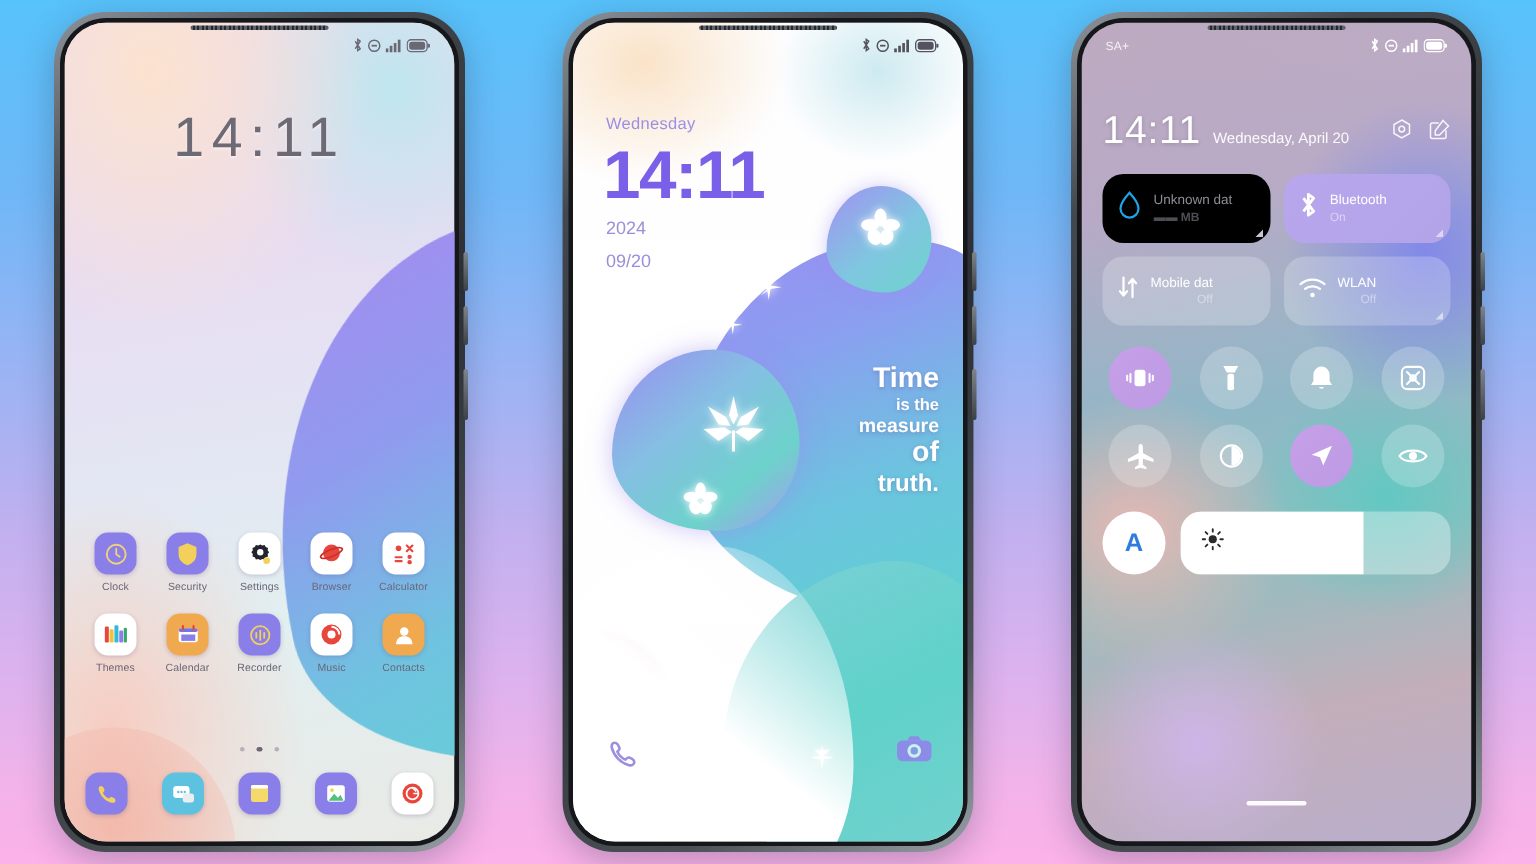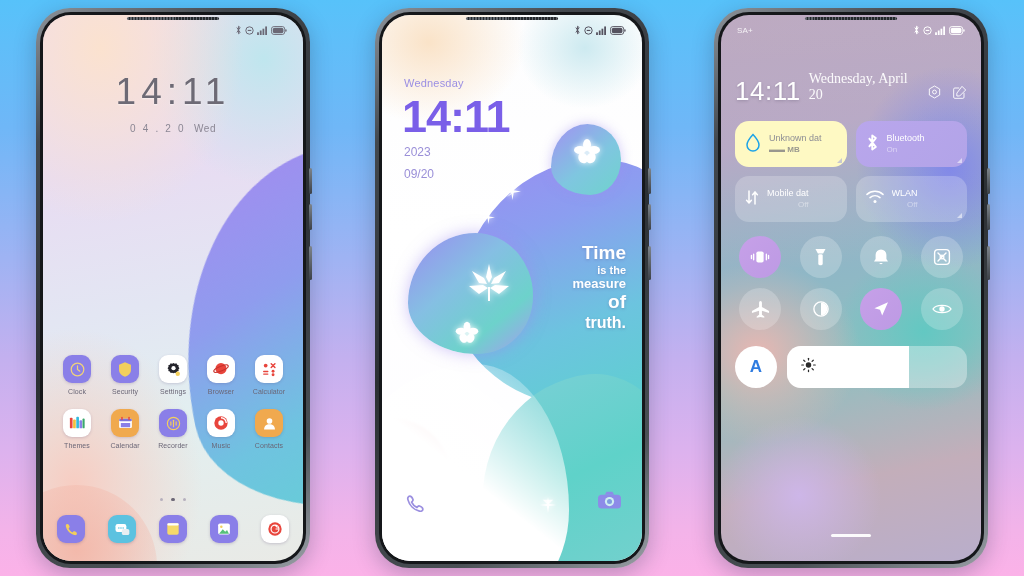--- a/index.html
+++ b/index.html
@@ -201,29 +201,29 @@
   }
   .wp3::after{
     content:""; position:absolute; inset:0;
     background:linear-gradient(180deg,rgba(255,255,255,.06),rgba(255,255,255,0) 50%);
   }
   .cc{ position:absolute; inset:0; z-index:6; padding:0 14px; }
   .cc-clockrow{
     display:flex; align-items:flex-end; gap:8px; margin-top:56px; color:#fff;
   }
   .cc-time{ font-size:26px; font-weight:300; letter-spacing:.5px; text-shadow:0 1px 3px rgba(60,50,80,.25); }
-  .cc-date{ font-size:14px; font-weight:400; padding-bottom:4px; opacity:.95;font-family:Liberation Serif, serif; }
+  .cc-date{ font-size:10px; font-weight:400; padding-bottom:4px; opacity:.95; }
   .cc-acts{ margin-left:auto; display:flex; gap:10px; padding-bottom:3px; }
 
   .tiles{ display:grid; grid-template-columns:1fr 1fr; gap:9px; margin-top:14px; }
   .tile{
     height:46px; border-radius:14px; position:relative;
     display:flex; align-items:center; padding:0 10px; gap:8px; overflow:hidden;
   }
-  .tile.on-white{ background:#fef9c3; }
+  .tile.on-white{ background:#000000; }
   .tile.on-purple{ background:linear-gradient(135deg,#b9a6ec,#b2a4e8); }
   .tile.off{ background:rgba(255,255,255,.22); }
   .tile .tt{ display:flex; flex-direction:column; line-height:1.25; overflow:hidden; }
   .tile .tl{ font-size:9px; white-space:nowrap; }
   .tile .ts{ font-size:8px; opacity:.7; }
   .tile.on-white .tl{ color:#8d8d94; }
   .tile.on-white .ts{ color:#6f6f78; font-weight:700; font-size:8px; }
   .tile.on-purple .tl{ color:#fff; }
   .tile.on-purple .ts{ color:rgba(255,255,255,.72); }
   .tile.off .tl{ color:#fff; }
@@ -303,23 +303,20 @@
                   <rect x="0.5" y="0.5" width="15" height="9" rx="3" fill="none" stroke="#6b6875" stroke-width="1"></rect>
                   <rect x="2" y="2" width="12" height="6" rx="2" fill="#6b6875"></rect>
                   <rect x="16" y="3.5" width="1.6" height="3" rx="0.8" fill="#6b6875"></rect>
                 </svg>
             </span>
           </div>
         </div>
 
         <div class="lock-clock">
           <div class="t">14:11</div>
-          <div class="d">
-            <span>0 4 . 2 0</span><b>Wed</b>
-          </div>
         </div>
 
         <div class="appgrid">
 
           <div class="app">
             <div class="ic" style="background:#8a7fe8">
               <svg width="17" height="17" viewBox="0 0 20 20">
                   <circle cx="10" cy="10" r="7.4" fill="none" stroke="#f0d27a" stroke-width="1.5"></circle>
                   <path d="M10 5.6 V10 L12.7 12" stroke="#f0d27a" stroke-width="1.4" fill="none" stroke-linecap="round"></path>
                 </svg>
@@ -567,21 +564,21 @@
                   <rect x="0.5" y="0.5" width="15" height="9" rx="3" fill="none" stroke="#55525f" stroke-width="1"></rect>
                   <rect x="2" y="2" width="12" height="6" rx="2" fill="#55525f"></rect>
                   <rect x="16" y="3.5" width="1.6" height="3" rx="0.8" fill="#55525f"></rect>
                 </svg>
             </span>
           </div>
         </div>
 
         <div class="p2-date">Wednesday</div>
         <div class="p2-time">14:11</div>
-        <div class="p2-year">2023</div>
+        <div class="p2-year">2024</div>
         <div class="p2-md">09/20</div>
 
         <div class="quote">
           <span class="q1">Time</span>
           <span class="q2">is  the</span>
           <span class="q3">measure</span>
           <span class="q4">of</span>
           <span class="q5">truth.</span>
         </div>
 

